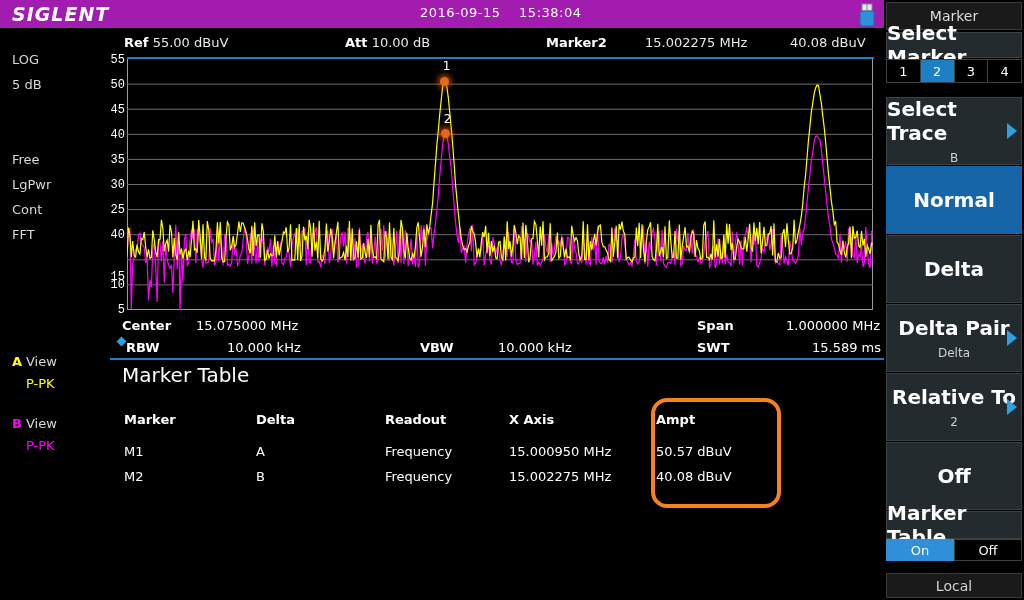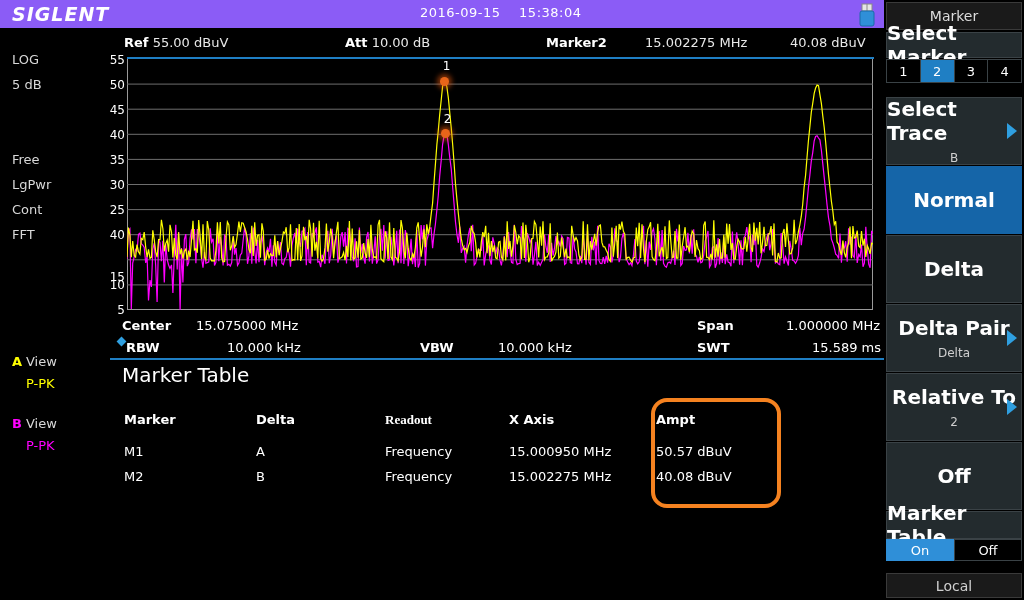--- a/index.html
+++ b/index.html
@@ -7,21 +7,21 @@
     width: 1024px; height: 600px;
     background: #000;
     font-family: "DejaVu Sans", sans-serif;
     overflow: hidden;
   }
   #app { position: relative; width: 1024px; height: 600px; background: #000; }
 
   
   .topbar {
     position: absolute; left: 0; top: 0; width: 884px; height: 28px;
-    background: #8b5cf6;
+    background: #a21caf;
   }
   .logo {
     position: absolute; left: 12px; top: 3px;
     font-family: "DejaVu Sans", sans-serif;
     font-weight: bold; font-size: 19px; color: #ffffff;
     letter-spacing: 1px; font-style: italic;
   }
   .datetime {
     position: absolute; left: 420px; top: 5px;
     font-size: 13px; color: #ffffff; letter-spacing: .5px;
@@ -40,40 +40,40 @@
   .inforow { position: absolute; font-size: 13px; color: #ffffff; white-space: nowrap; }
   .ikey { font-weight: bold; color: #ffffff; }
   .ival { color: #e8e8e8; }
 
   
   .graphwrap { position: absolute; left: 127px; top: 59px; width: 746px; height: 251px; }
   .grid { position: absolute; inset: 0; background: #000;
           border-left: 1px solid #9a9a9a; border-right: 1px solid #9a9a9a;
           border-bottom: 1px solid #9a9a9a; }
   .refline { position: absolute; left: 127px; top: 57px; width: 747px; height: 2px; background: #1f7fc4; }
-  .ylabels { position: absolute; left: 103px; top: 50px; width: 22px; height: 268px; }
+  .ylabels { position: absolute; left: 103px; top: 50px; width: 22px; height: 268px; font-family: Liberation Mono, monospace; }
   .ylabels span { position: absolute; right: 0; font-size: 12px; color: #ffffff; }
 
   
   .parambar { position: absolute; left: 0; top: 312px; width: 884px; height: 44px; }
   .parambar span { position: absolute; font-size: 13px; color: #ffffff; white-space: nowrap; }
   .pk { font-weight: bold; }
   .diamond { position: absolute; left: 118px; top: 338px; width: 7px; height: 7px;
              background: #2f9fe0; transform: rotate(45deg); }
 
   .divline { position: absolute; left: 110px; top: 358px; width: 774px; height: 2px; background: #1f7fc4; }
 
   
   .mt-title { position: absolute; left: 122px; top: 363px; font-size: 20px; color: #ffffff; }
   .mt { position: absolute; left: 122px; top: 410px; width: 740px; }
   .mt td, .mt th { font-size: 13px; color: #ffffff; text-align: left; padding: 0; }
   .mt th { font-weight: bold; height: 26px; vertical-align: top; }
   .mt td { height: 23px; }
   .c-marker { width: 130px; } .c-trace { width: 127px; }
-  .c-read { width: 122px; font-family: Liberation Serif, serif; } .c-x { width: 145px; }
+  .c-read { width: 122px; } .c-x { width: 145px; }
   .hl-box { position: absolute; left: 651px; top: 398px; width: 130px; height: 110px;
             border: 4px solid #f58220; border-radius: 16px; pointer-events: none; }
 
   
   .rmenu { position: absolute; left: 884px; top: 0; width: 140px; height: 600px; background: #000; }
   .mtitle { position: absolute; left: 2px; top: 2px; width: 136px; height: 28px;
             background: #1a1a1a; border: 1px solid #3a3a3a;
             font-size: 14px; color: #dcdcdc; display: flex; align-items: center; justify-content: center; }
   .mcell { position: absolute; left: 2px; width: 136px; background: #232b2e; border: 1px solid #3a4246;
            display: flex; flex-direction: column; align-items: center; justify-content: center; }

